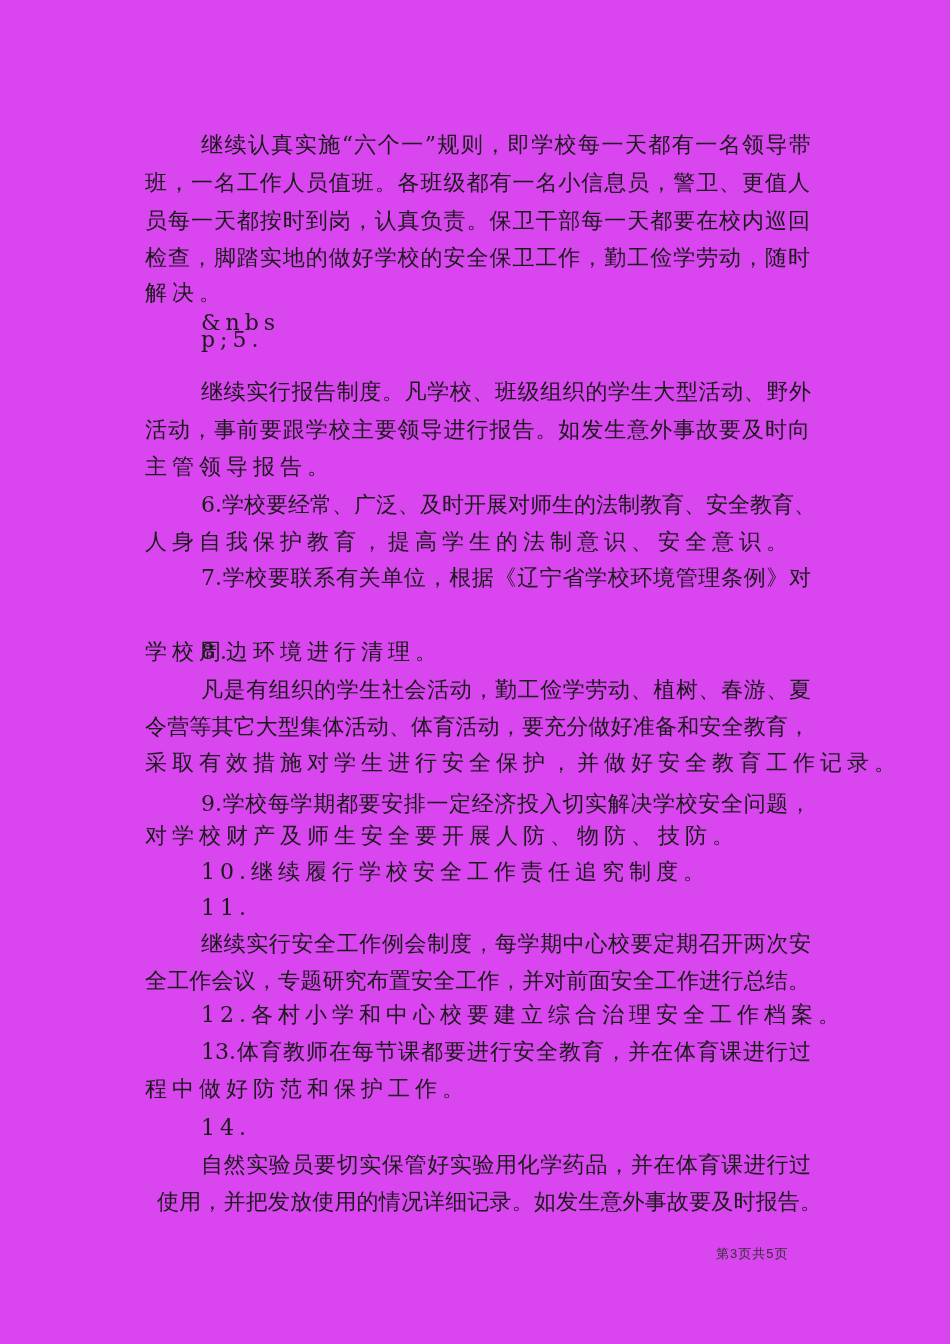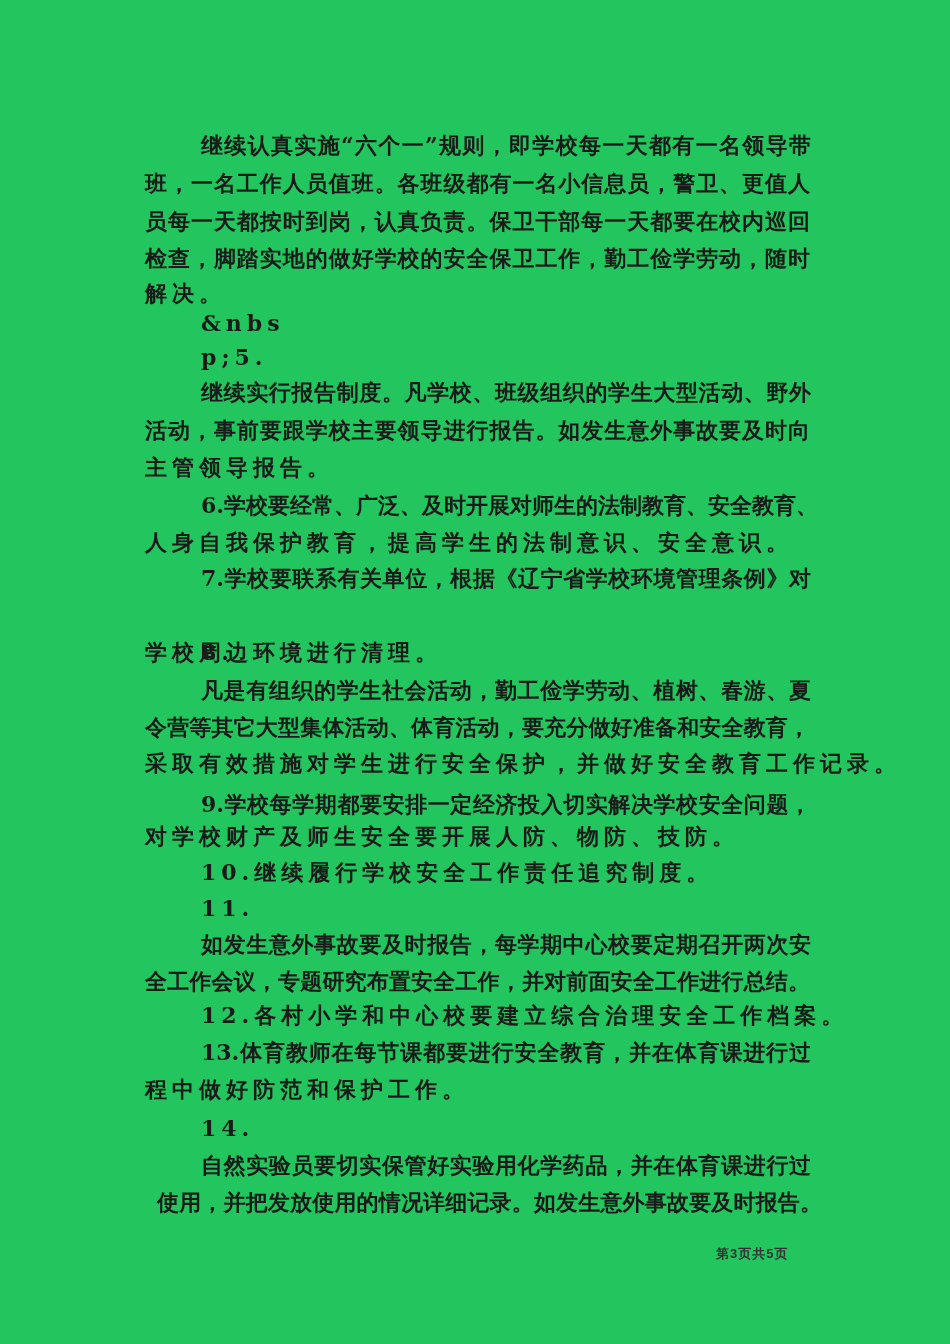--- a/index.html
+++ b/index.html
@@ -12,22 +12,21 @@
       height: 1344px;
       position: relative;
       overflow: hidden;
       font-family: "DejaVu Serif", "Liberation Serif", serif;
       color: #1a1a1a;
     }
     .page {
       position: absolute;
       left: 0; top: 0;
       width: 950px; height: 1344px;
-      background: #22c55e;
-      font-weight: bold;
+      background: #d946ef;
     }
     .line {
       position: absolute;
       left: 145px;
       width: 665px;
       height: 30px;
       line-height: 30px;
       font-size: 22px;
       white-space: nowrap;
       letter-spacing: 5px;
@@ -54,37 +53,37 @@
 <body>
 
 <div class="page">
   <div id="body-lines">
       <div class="line indent justify" style="top: 145px;">继续认真实施“六个一”规则，即学校每一天都有一名领导带</div>
       <div class="line justify" style="top: 183px;">班，一名工作人员值班。各班级都有一名小信息员，警卫、更值人</div>
       <div class="line justify" style="top: 221px;">员每一天都按时到岗，认真负责。保卫干部每一天都要在校内巡回</div>
       <div class="line justify" style="top: 258px;">检查，脚踏实地的做好学校的安全保卫工作，勤工俭学劳动，随时</div>
       <div class="line" style="top: 293px;">解决。</div>
       <div class="line indent" style="top: 323px;">&amp;nbs</div>
-      <div class="line indent" style="top: 357px;">p;5.</div>
+      <div class="line indent" style="top: 340px;">p;5.</div>
       <div class="line indent justify" style="top: 392px;">继续实行报告制度。凡学校、班级组织的学生大型活动、野外</div>
       <div class="line justify" style="top: 430px;">活动，事前要跟学校主要领导进行报告。如发生意外事故要及时向</div>
       <div class="line" style="top: 467px;">主管领导报告。</div>
       <div class="line indent justify" style="top: 505px;">6.学校要经常、广泛、及时开展对师生的法制教育、安全教育、</div>
       <div class="line" style="top: 542px;">人身自我保护教育，提高学生的法制意识、安全意识。</div>
       <div class="line indent justify" style="top: 578px;">7.学校要联系有关单位，根据《辽宁省学校环境管理条例》对</div>
       <div class="line" style="top: 652px;">学校周边环境进行清理。</div>
       <div class="line indent" style="top: 652px;">8.</div>
       <div class="line indent justify" style="top: 690px;">凡是有组织的学生社会活动，勤工俭学劳动、植树、春游、夏</div>
       <div class="line justify" style="top: 727px;">令营等其它大型集体活动、体育活动，要充分做好准备和安全教育，</div>
       <div class="line" style="top: 763px;">采取有效措施对学生进行安全保护，并做好安全教育工作记录。</div>
       <div class="line indent justify" style="top: 804px;">9.学校每学期都要安排一定经济投入切实解决学校安全问题，</div>
       <div class="line" style="top: 836px;">对学校财产及师生安全要开展人防、物防、技防。</div>
       <div class="line indent" style="top: 872px;">10.继续履行学校安全工作责任追究制度。</div>
       <div class="line indent" style="top: 908px;">11.</div>
-      <div class="line indent justify" style="top: 944px;">如发生意外事故要及时报告，每学期中心校要定期召开两次安</div>
+      <div class="line indent justify" style="top: 944px;">继续实行安全工作例会制度，每学期中心校要定期召开两次安</div>
       <div class="line justify" style="top: 981px;">全工作会议，专题研究布置安全工作，并对前面安全工作进行总结。</div>
       <div class="line indent" style="top: 1015px;">12.各村小学和中心校要建立综合治理安全工作档案。</div>
       <div class="line indent justify" style="top: 1052px;">13.体育教师在每节课都要进行安全教育，并在体育课进行过</div>
       <div class="line" style="top: 1089px;">程中做好防范和保护工作。</div>
       <div class="line indent" style="top: 1128px;">14.</div>
       <div class="line indent justify" style="top: 1165px;">自然实验员要切实保管好实验用化学药品，并在体育课进行过</div>
       <div class="line justify" style="top: 1202px; margin-left: 12px;">使用，并把发放使用的情况详细记录。如发生意外事故要及时报告。</div>
     </div>
   <div class="footer">第3页共5页</div>
 </div>

